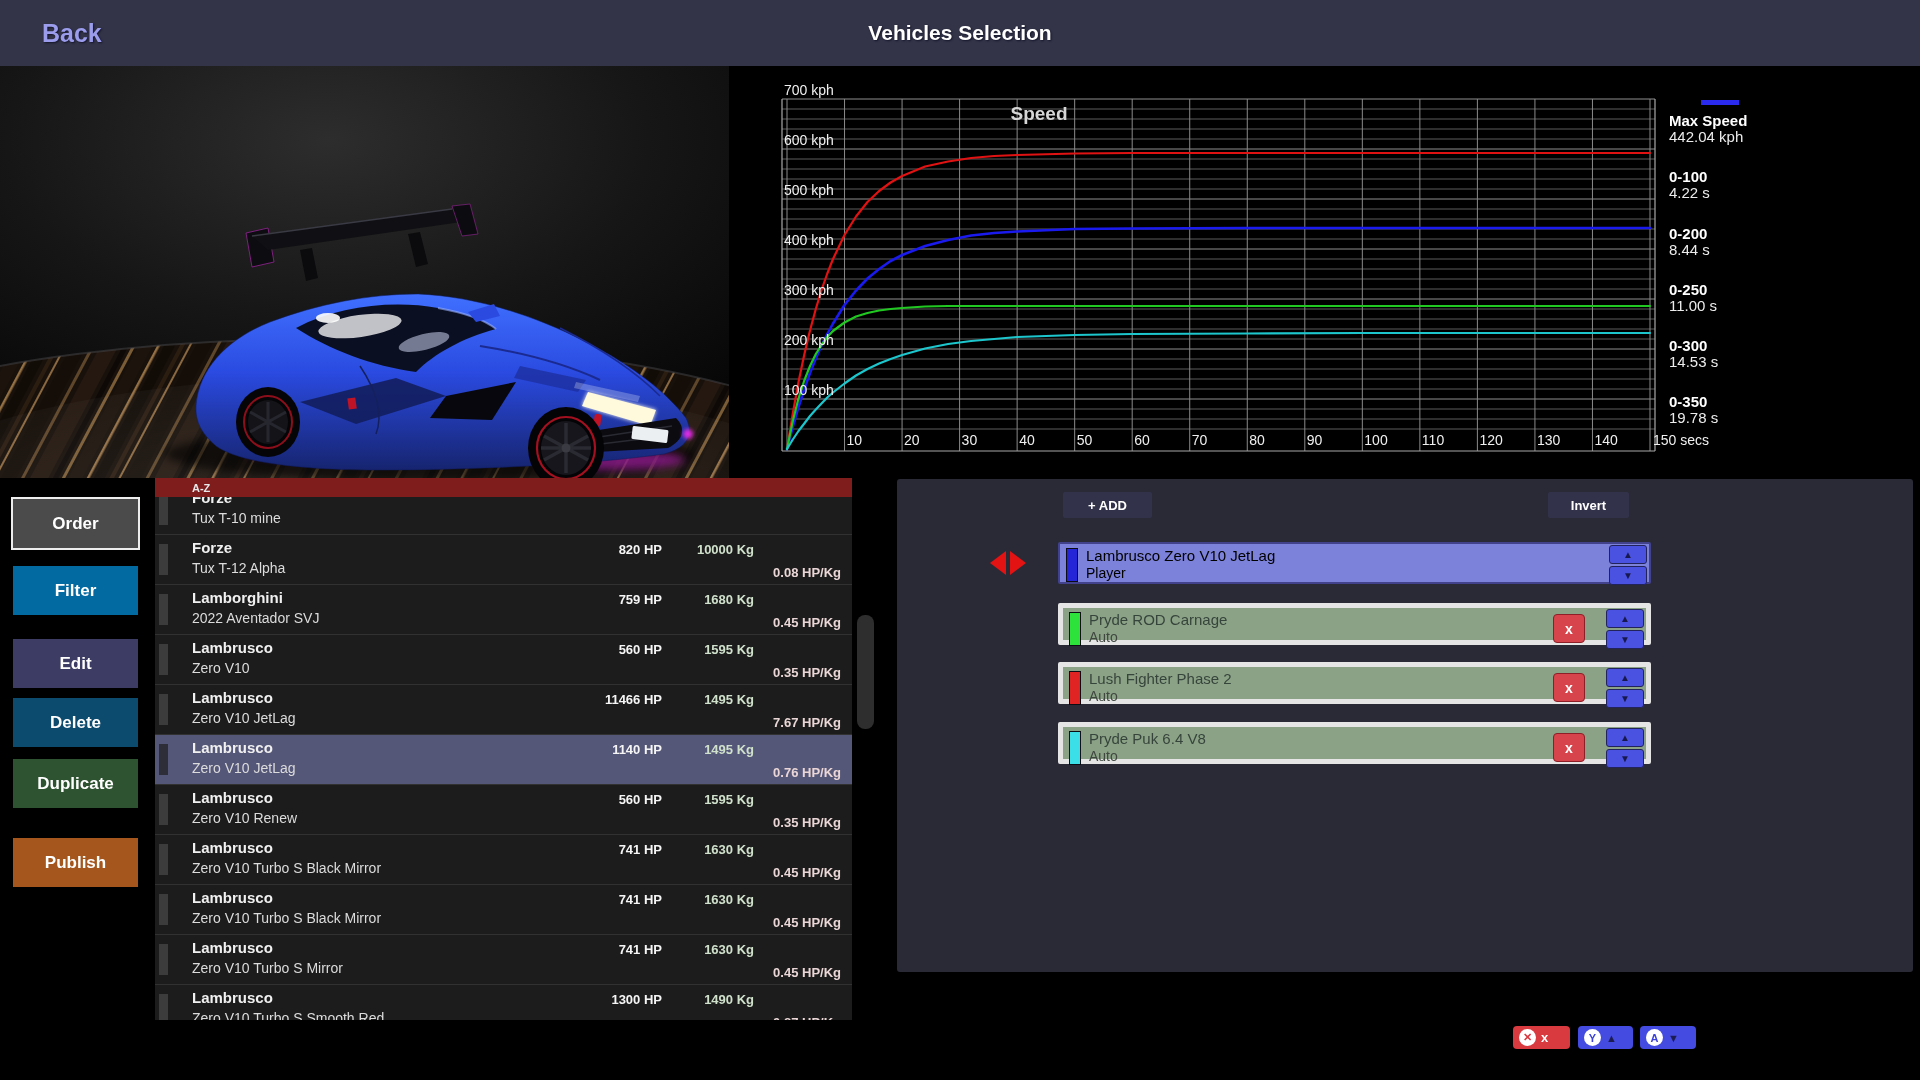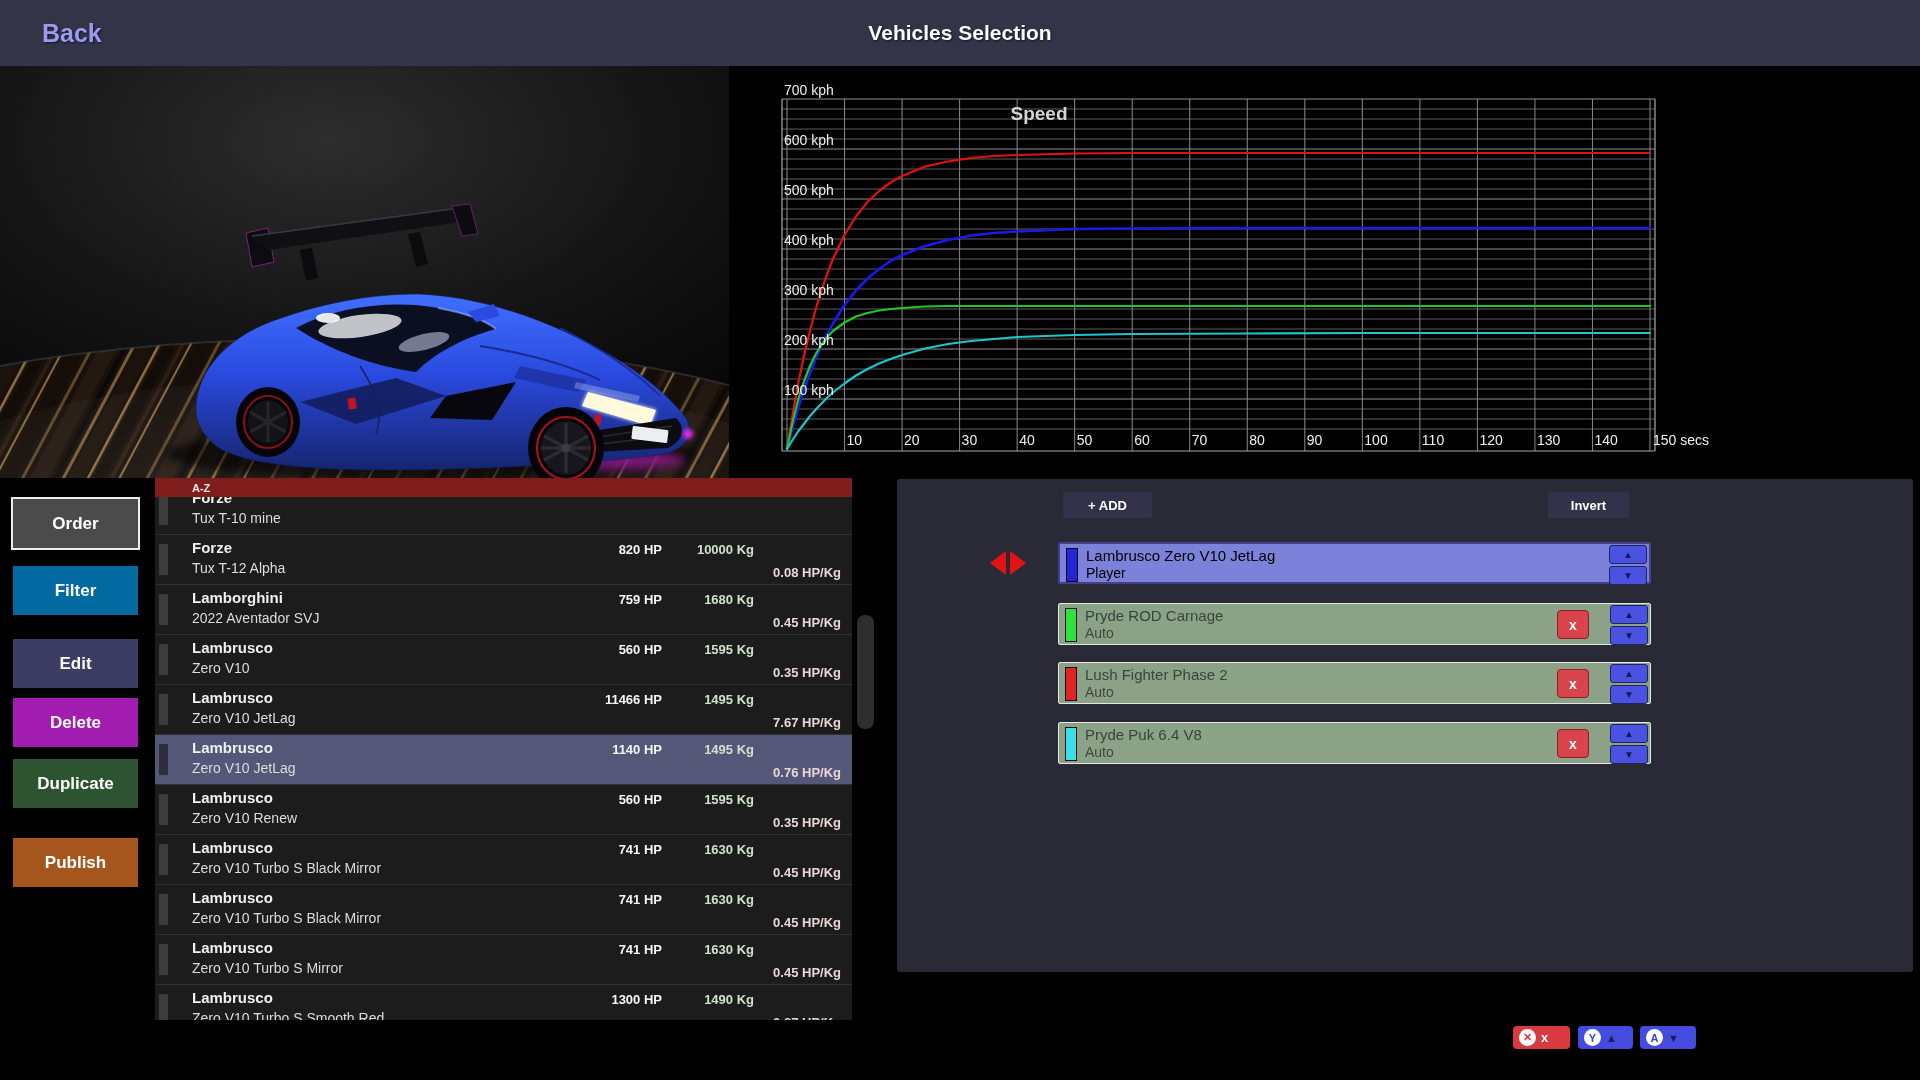--- a/index.html
+++ b/index.html
@@ -51,21 +51,21 @@
   #panel{left:897px;top:479px;width:1016px;height:493px;background:#2a2a36;border-radius:3px;}
   #add-btn{left:166px;top:13px;width:89px;height:26px;background:#32324b;border-radius:2px;
            color:#fff;font-size:13px;font-weight:bold;display:flex;align-items:center;justify-content:center;cursor:pointer;}
   #invert-btn{left:651px;top:13px;width:81px;height:26px;background:#32324b;border-radius:2px;
            color:#fff;font-size:13px;font-weight:bold;display:flex;align-items:center;justify-content:center;cursor:pointer;}
   #sel-arrows{left:93px;top:72px;display:flex;gap:4px;}
   #sel-arrows .tri-l{width:0;height:0;border-top:12px solid transparent;border-bottom:12px solid transparent;border-right:16px solid #e41313;}
   #sel-arrows .tri-r{width:0;height:0;border-top:12px solid transparent;border-bottom:12px solid transparent;border-left:16px solid #e41313;}
   .entry{position:absolute;left:161px;width:593px;height:42px;border-radius:2px;box-sizing:border-box;cursor:pointer;}
   .entry.player{background:#7c81d9;border:2px solid #41418c;}
-  .entry.auto{background:#8ba287;border:1px solid #e5e5e5;}
+  .entry.auto{background:#8ba287;border:5px solid #e5e5e5;}
   .entry .swatch{position:absolute;left:6px;top:4px;width:10px;height:32px;border:1px solid #0c0c14;}
   .entry .e-title{position:absolute;left:26px;top:3px;font-size:15px;white-space:nowrap;}
   .entry .e-sub{position:absolute;left:26px;top:21px;font-size:14px;}
   .entry.player .e-title,.entry.player .e-sub{color:#000000;}
   .entry.auto .e-title{color:#36453b;}
   .entry.auto .e-sub{color:#3f473f;}
   .entry .xbtn{position:absolute;right:61px;top:6px;width:30px;height:27px;background:#d8444b;border:1px solid #8c1f27;border-radius:4px;
                color:#fff;font-size:14px;font-weight:bold;display:flex;align-items:center;justify-content:center;cursor:pointer;}
   .entry .arrows{position:absolute;right:2px;top:1px;width:38px;height:40px;}
   .entry .arrow-btn{position:absolute;left:0;width:38px;height:19px;background:#4a52e2;border:1px solid #23235c;border-radius:3px;
@@ -263,27 +263,42 @@
       <text x="520.2666666666667" y="379" fill="#f0f0f0" font-size="14" font-family="Liberation Sans, sans-serif">80</text>
       <text x="577.8" y="379" fill="#f0f0f0" font-size="14" font-family="Liberation Sans, sans-serif">90</text>
       <text x="635.3333333333333" y="379" fill="#f0f0f0" font-size="14" font-family="Liberation Sans, sans-serif">100</text>
       <text x="692.8666666666667" y="379" fill="#f0f0f0" font-size="14" font-family="Liberation Sans, sans-serif">110</text>
       <text x="750.4" y="379" fill="#f0f0f0" font-size="14" font-family="Liberation Sans, sans-serif">120</text>
       <text x="807.9333333333333" y="379" fill="#f0f0f0" font-size="14" font-family="Liberation Sans, sans-serif">130</text>
       <text x="865.4666666666666" y="379" fill="#f0f0f0" font-size="14" font-family="Liberation Sans, sans-serif">140</text>
       <text x="924" y="379" fill="#f0f0f0" font-size="14" font-family="Liberation Sans, sans-serif">150 secs</text>
       <text x="310" y="54" fill="#d6d6d6" font-size="19" font-weight="bold" text-anchor="middle" font-family="Liberation Sans, sans-serif">Speed</text>
     </svg>
+  <div id="legend" class="abs">
+      <div class="dash" style="left: 32px; top: 34px; width: 38px; background: rgb(42, 42, 238);"></div>
+      <div class="lg-label" style="left: 0px; top: 46px;">Max Speed</div>
+      <div class="lg-value" style="left: 0px; top: 62px;">442.04 kph</div>
+      <div class="lg-label" style="left: 0px; top: 102px;">0-100</div>
+      <div class="lg-value" style="left: 0px; top: 118px;">4.22 s</div>
+      <div class="lg-label" style="left: 0px; top: 159px;">0-200</div>
+      <div class="lg-value" style="left: 0px; top: 175px;">8.44 s</div>
+      <div class="lg-label" style="left: 0px; top: 215px;">0-250</div>
+      <div class="lg-value" style="left: 0px; top: 231px;">11.00 s</div>
+      <div class="lg-label" style="left: 0px; top: 271px;">0-300</div>
+      <div class="lg-value" style="left: 0px; top: 287px;">14.53 s</div>
+      <div class="lg-label" style="left: 0px; top: 327px;">0-350</div>
+      <div class="lg-value" style="left: 0px; top: 343px;">19.78 s</div>
+    </div>
 </div>
 
 <div id="actions">
     <div class="action-btn selected" style="top: 499px; background: rgb(75, 75, 75);">Order</div>
     <div class="action-btn" style="top: 566px; background: #0369a1;">Filter</div>
     <div class="action-btn" style="top: 639px; background: rgb(60, 60, 100);">Edit</div>
-    <div class="action-btn" style="top: 698px; background: #a21caf;">Delete</div>
+    <div class="action-btn" style="top: 698px; background: #0c4a6e;">Delete</div>
     <div class="action-btn" style="top: 759px; background: rgb(45, 83, 48);">Duplicate</div>
     <div class="action-btn" style="top: 838px; background: rgb(164, 86, 28);">Publish</div>
   </div>
 
 <div id="list-header" class="abs">A-Z</div>
 <div id="list-viewport" class="abs">
   <div id="rows">
       <div class="vrow">
         <span class="handle"></span>
         <span class="maker">Forze</span>

